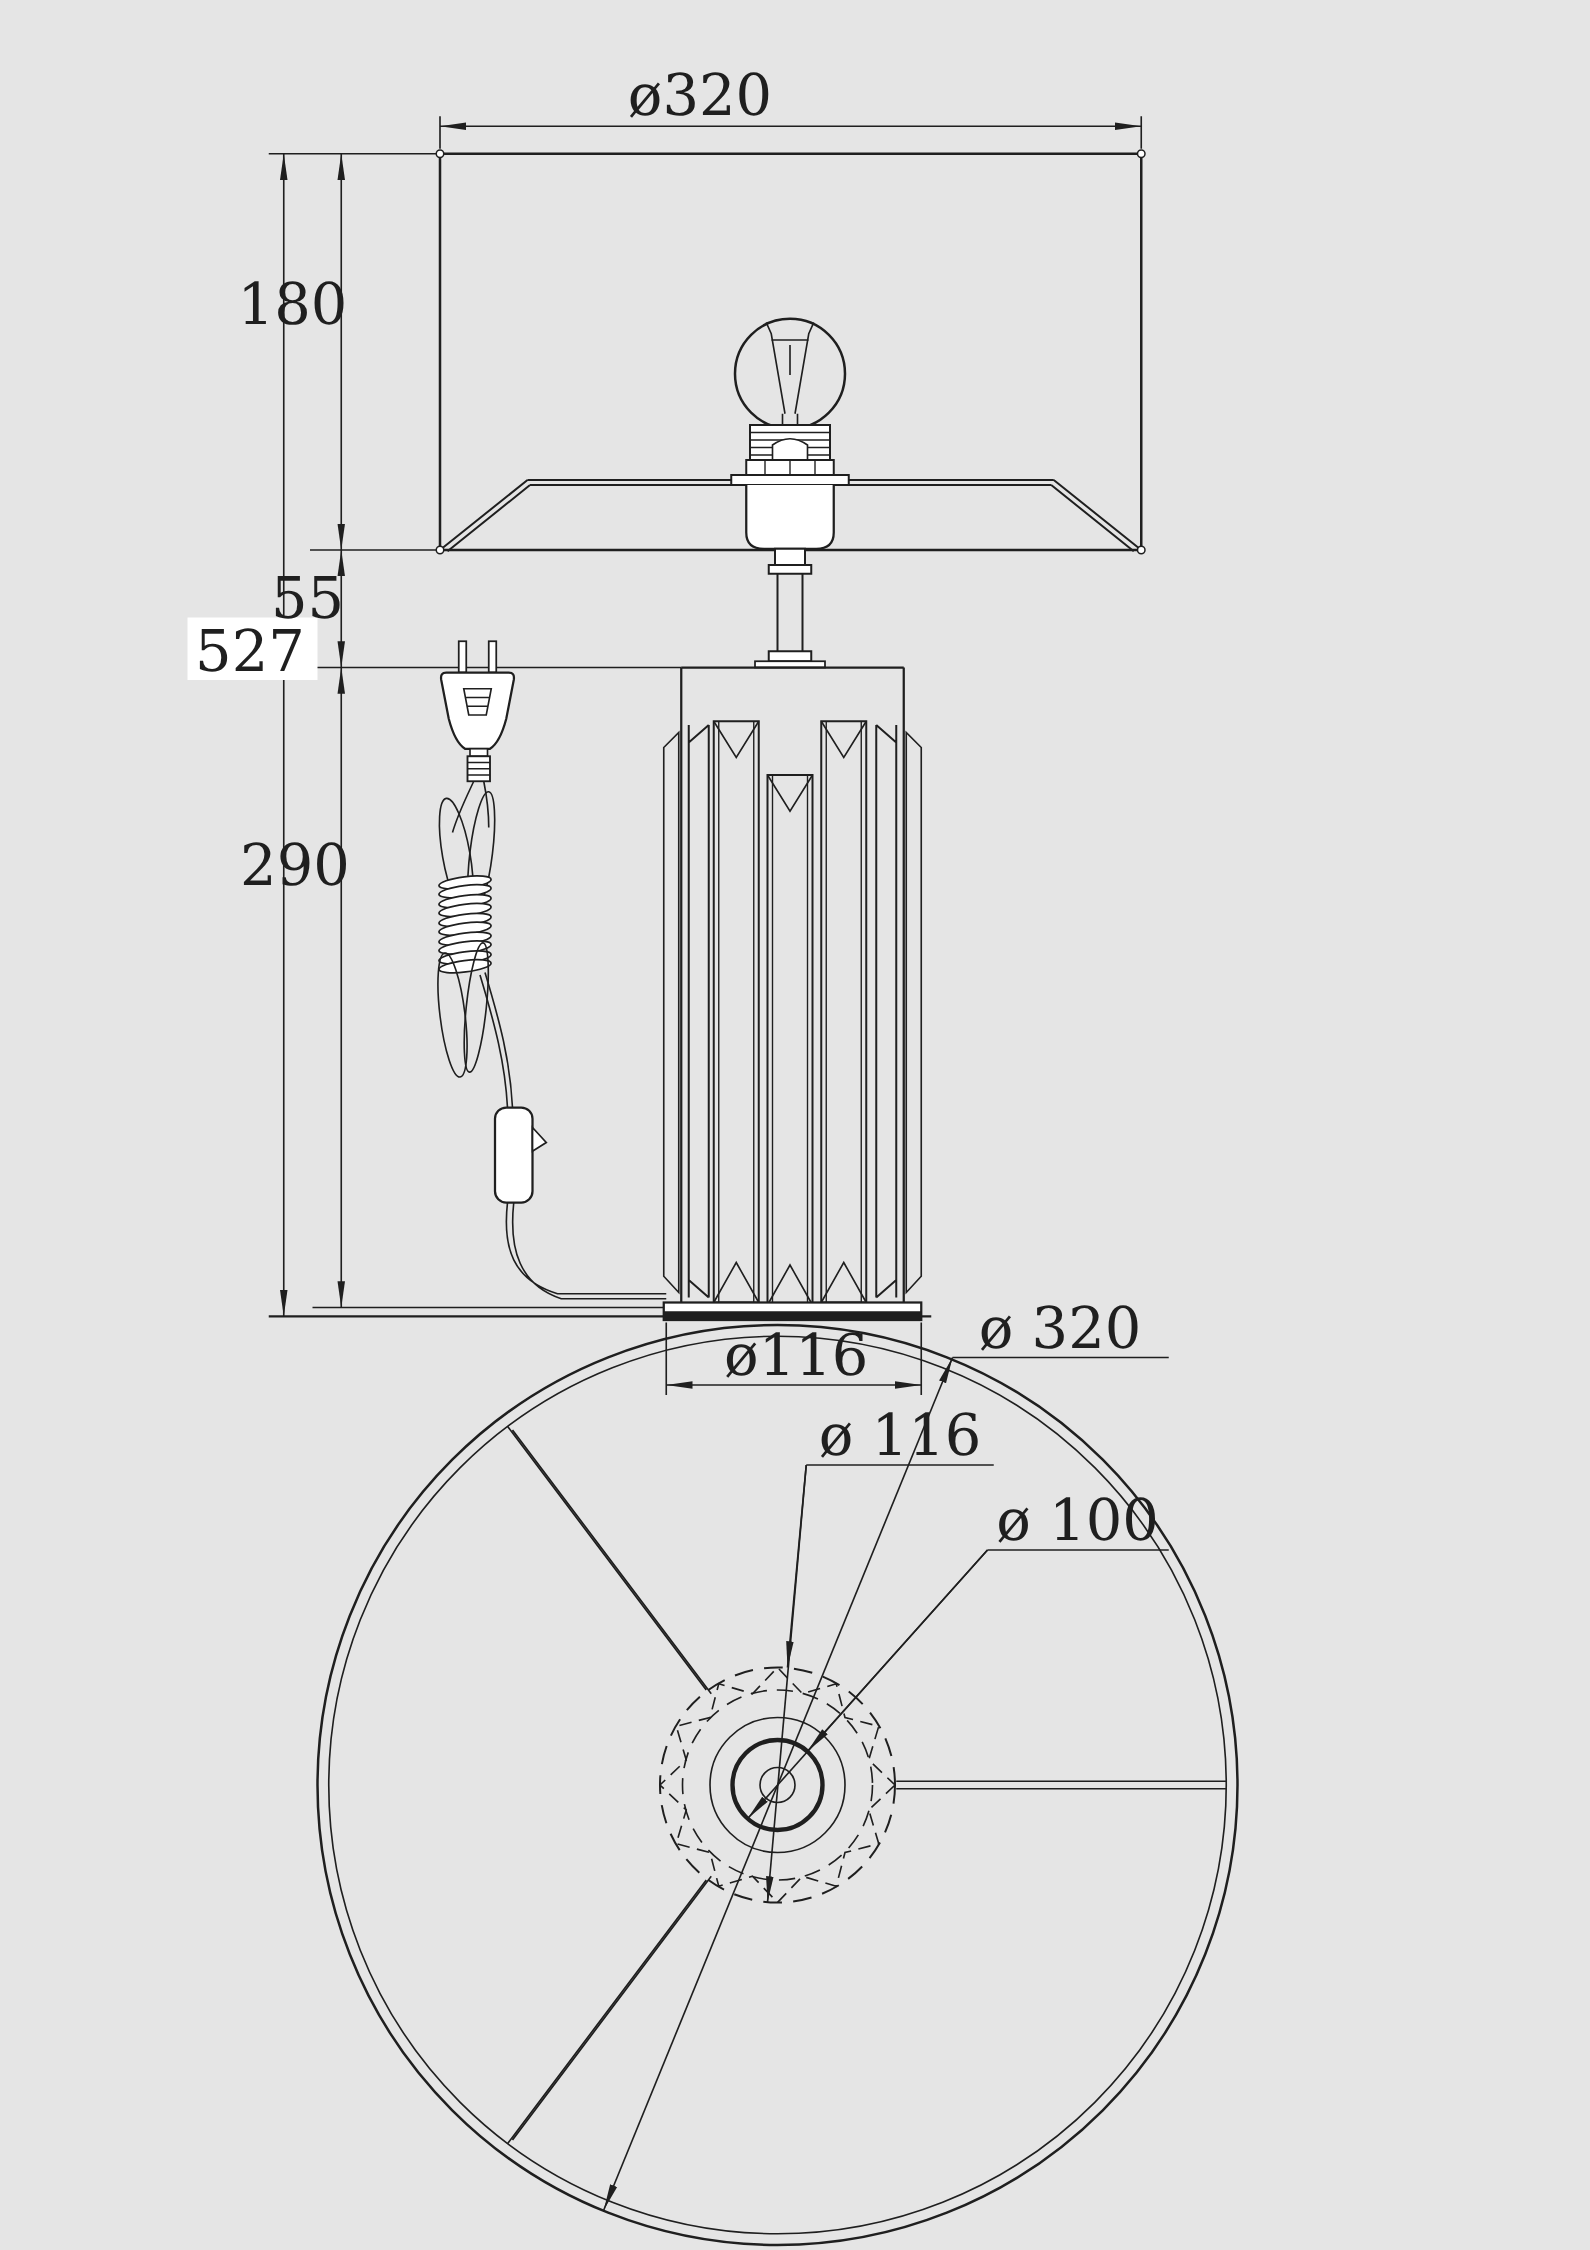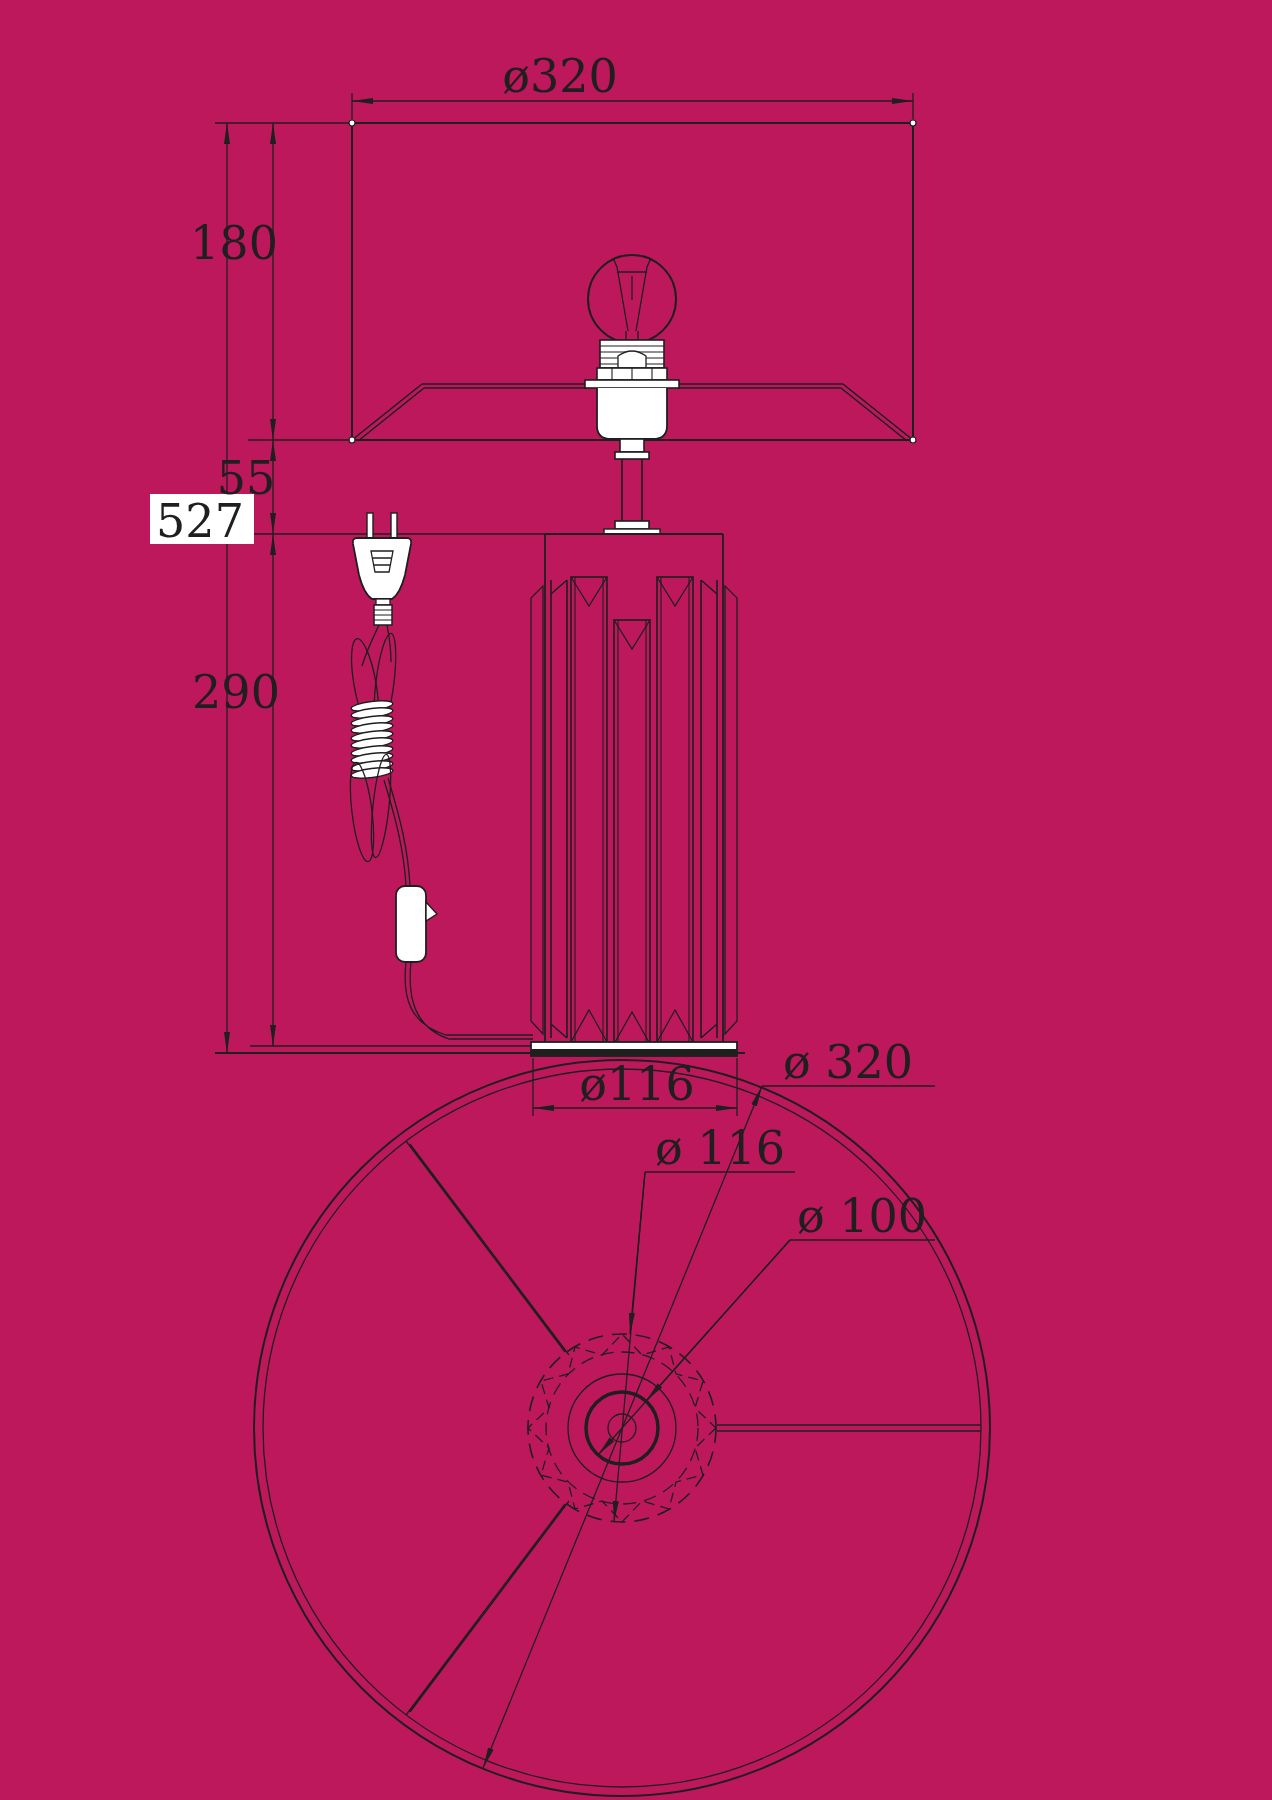--- a/index.html
+++ b/index.html
@@ -1,16 +1,16 @@
 <!DOCTYPE html>
 <html><head>
 <meta charset="utf-8">
 <style>
   html,body{margin:0;padding:0;background:#ffffff;}
-  .canvas{width:1272px;height:1800px;position:relative;background:#be185d;overflow:hidden;}
+  .canvas{width:1272px;height:1800px;position:relative;background:#e5e5e5;overflow:hidden;}
   svg{display:block;}
   text{font-family:"DejaVu Serif","Liberation Serif",serif;font-size:46px;fill:#1f1f1f;}
   .thin{stroke:#1f1f1f;stroke-width:1.3;fill:none;}
   .med{stroke:#1f1f1f;stroke-width:1.6;fill:none;}
   .thick{stroke:#1f1f1f;stroke-width:2;fill:none;}
   .wfill{fill:#ffffff;stroke:#1f1f1f;}
 </style>
 </head>
 <body>
 

